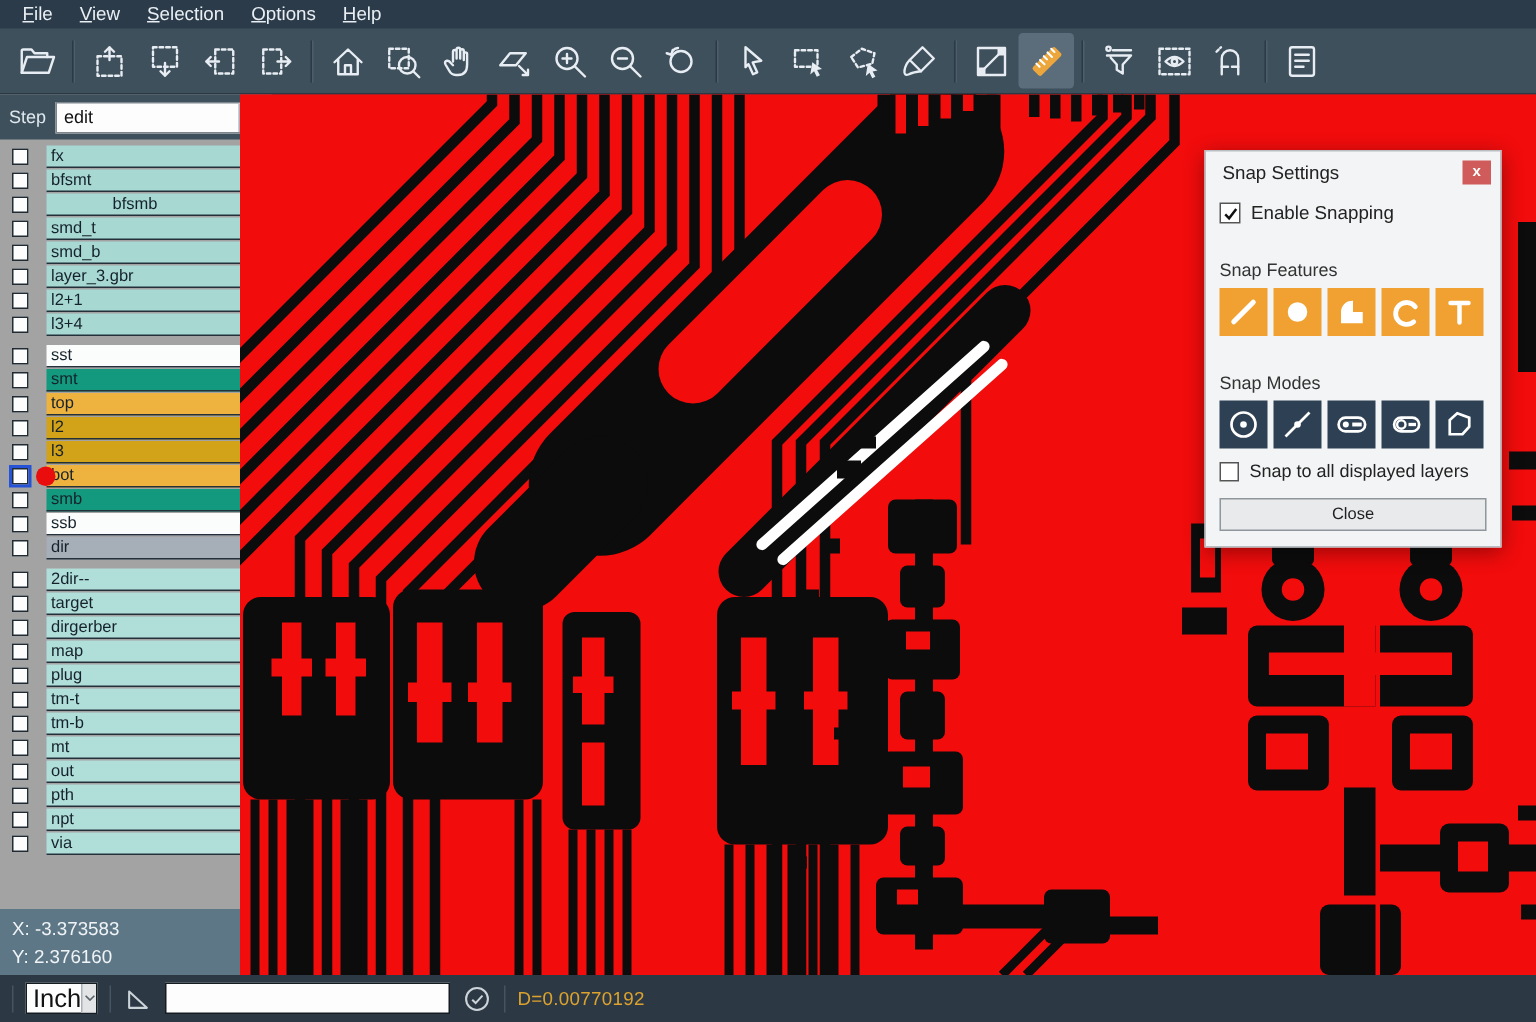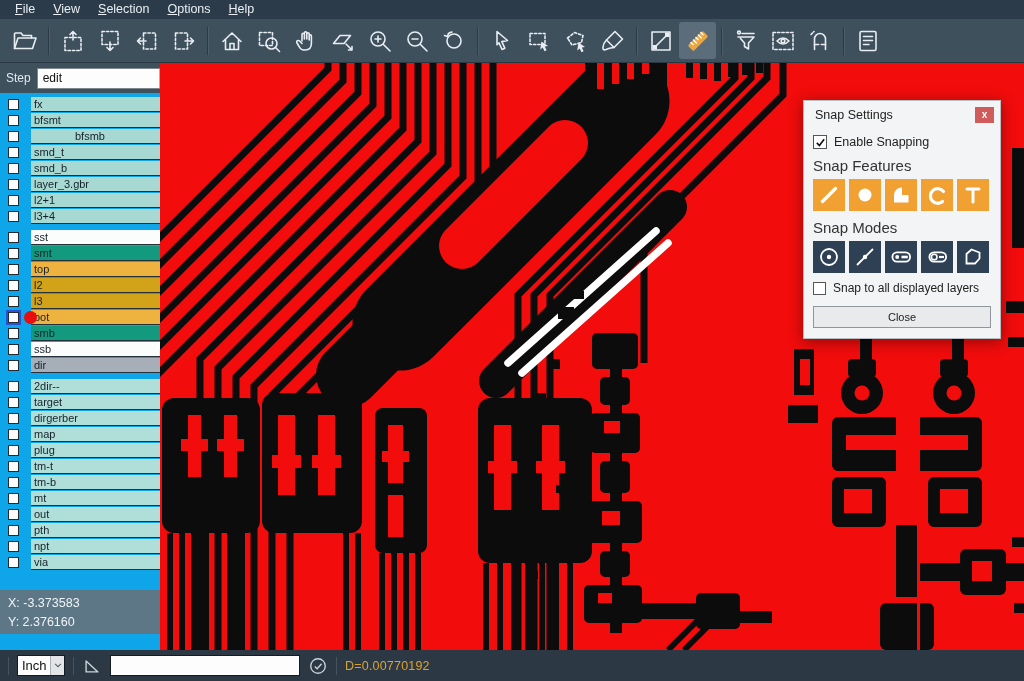--- a/index.html
+++ b/index.html
@@ -14,69 +14,69 @@
 
   
   .toolbar { position:absolute; left:0; top:19px; width:1024px; height:44px; background:#3f505d;
              display:flex; align-items:center; padding-left:6px; border-bottom:1px solid #2a3843; }
   .tb-btn { width:37px; height:37px; display:flex; align-items:center; justify-content:center; border-radius:3px; }
   .tb-btn svg { stroke:#e7edf2; fill:none; stroke-width:1.6; stroke-linecap:round; stroke-linejoin:round; }
   .tb-btn.active { background:#5b6d7b; }
   .tb-div { width:1px; height:28px; background:#2b3a46; margin:0 5px; box-shadow:1px 0 0 #4d5e6b; }
 
   
-  .sidebar { position:absolute; left:0; top:63px; width:181px; height:587px; background:#0ea5e9; }
+  .sidebar { position:absolute; left:0; top:63px; width:181px; height:587px; background:#a3a3a3; }
   .step-row { height:30px; background:#3f505d; display:flex; align-items:center; padding:0 4px; }
   .step-label { color:#dfe8ee; font-size:12px; margin:0 6px 0 2px; }
   .step-select { flex:1; height:21px; background:#fdfdfd; border:1px solid #7d868d; display:flex; align-items:center; }
   .step-select .val { flex:1; font-size:12px; color:#111; padding-left:5px; }
   .step-select .chev { width:17px; height:100%; background:#dde0e3; border-left:1px solid #aab0b5;
                        display:flex; align-items:center; justify-content:center; }
   .layer-list { padding:4px 8px 0 5px; }
   .layer-group { margin-bottom:6px; }
   .layer-row { position:relative; display:flex; align-items:center; height:15px; margin-bottom:1px; }
   .layer-checkbox { width:11px; height:11px; background:#fdfdfd; border:1px solid #202b33; margin-left:3px; flex:none; }
   .layer-checkbox.active { outline:2px solid #2453d8; }
   .active-dot { position:absolute; left:19px; top:1px; width:13px; height:13px; border-radius:50%;
                 background:#e90d0d; z-index:2; }
   .layer-name { position:relative; flex:1; margin-left:12px; height:15px; line-height:15px; font-size:11px;
                 color:#15222c; padding-left:3px; border-bottom:1px solid #24313a; overflow:hidden; white-space:nowrap; }
   .grid-icon { position:absolute; right:4px; top:3px; }
 
-  .coords-panel { position:absolute; left:0; bottom:16px; width:160px; height:44px; background:#5d7787;
+  .coords-panel { position:absolute; left:0; bottom:0; width:160px; height:44px; background:#5d7787;
                   color:#f0f4f6; font-size:12.5px; padding:4px 0 0 8px; line-height:1.55; }
 
   
   .canvas { position:absolute; left:160px; top:63px; width:864px; height:587px; background:#f20c0c; }
 
   
   .statusbar { position:absolute; left:0; top:650px; width:1024px; height:31px; background:#2c3945;
                display:flex; align-items:center; padding-left:8px; gap:8px; }
   .sb-div { width:1px; height:18px; background:#47545f; }
   .unit-select { width:48px; height:21px; background:#fdfdfd; border:1px solid #141c22; display:flex; align-items:center; }
-  .unit-select .val { flex:1; font-size:13px; color:#111; padding-left:4px; }
+  .unit-select .val { flex:1; font-size:17px; color:#111; padding-left:4px; }
   .unit-select .chev { width:14px; height:100%; background:#e2e4e6; border-left:1px solid #aab0b5;
                        display:flex; align-items:center; justify-content:center; }
   .measure-input { width:190px; height:21px; background:#fdfdfd; border:1px solid #141c22; font-size:12px; padding:0 4px;
                    font-family:"Liberation Sans", sans-serif; }
   .d-readout { color:#dda22e; font-size:12.5px; letter-spacing:.2px; }
 
   
   .snap-dialog { position:absolute; left:803px; top:100px; width:198px; background:#f3f4f5;
                  border:1px solid #b9bec3; box-shadow:0 3px 14px rgba(0,0,0,.4); z-index:10; }
   .sd-title { display:flex; align-items:center; padding:6px 6px 4px 11px;gap:20px; }
   .sd-title .t { flex:1; font-size:12.5px; color:#222; }
   .sd-close { width:19px; height:16px; background:#cf5b5b; color:#fff; font-size:10px; font-weight:bold;
               display:flex; align-items:center; justify-content:center; line-height:1; }
   .sd-body { padding:0 9px; }
   .sd-check-row { display:flex; align-items:center; gap:7px; margin-top:8px; }
   .sd-checkbox { width:14px; height:14px; background:#fff; border:1px solid #555; flex:none;
                  display:flex; align-items:center; justify-content:center; }
   .sd-check-label { font-size:12.5px; color:#222; }
-  .sd-section-label { font-size:15px; color:#333; margin-top:8px; }
+  .sd-section-label { font-size:12px; color:#333; margin-top:24px; }
   .sd-icon-row { display:flex; gap:4px; margin-top:5px; }
   .sd-feature-btn { width:32px; height:32px; background:#f0a132; display:flex; align-items:center; justify-content:center; }
   .sd-mode-btn { width:32px; height:32px; background:#2e4154; display:flex; align-items:center; justify-content:center; }
   .sd-close-btn { display:block; width:100%; height:22px; margin:11px 0 10px; background:#e9eaeb;
                   border:1px solid #8f969c; font-size:11px; color:#222; font-family:"Liberation Sans", sans-serif; }
   .sd-check-row.small .sd-checkbox { width:13px; height:13px; }
   .sd-check-row.small .sd-check-label { font-size:12px; }
 </style>
 </head>
 <body>

